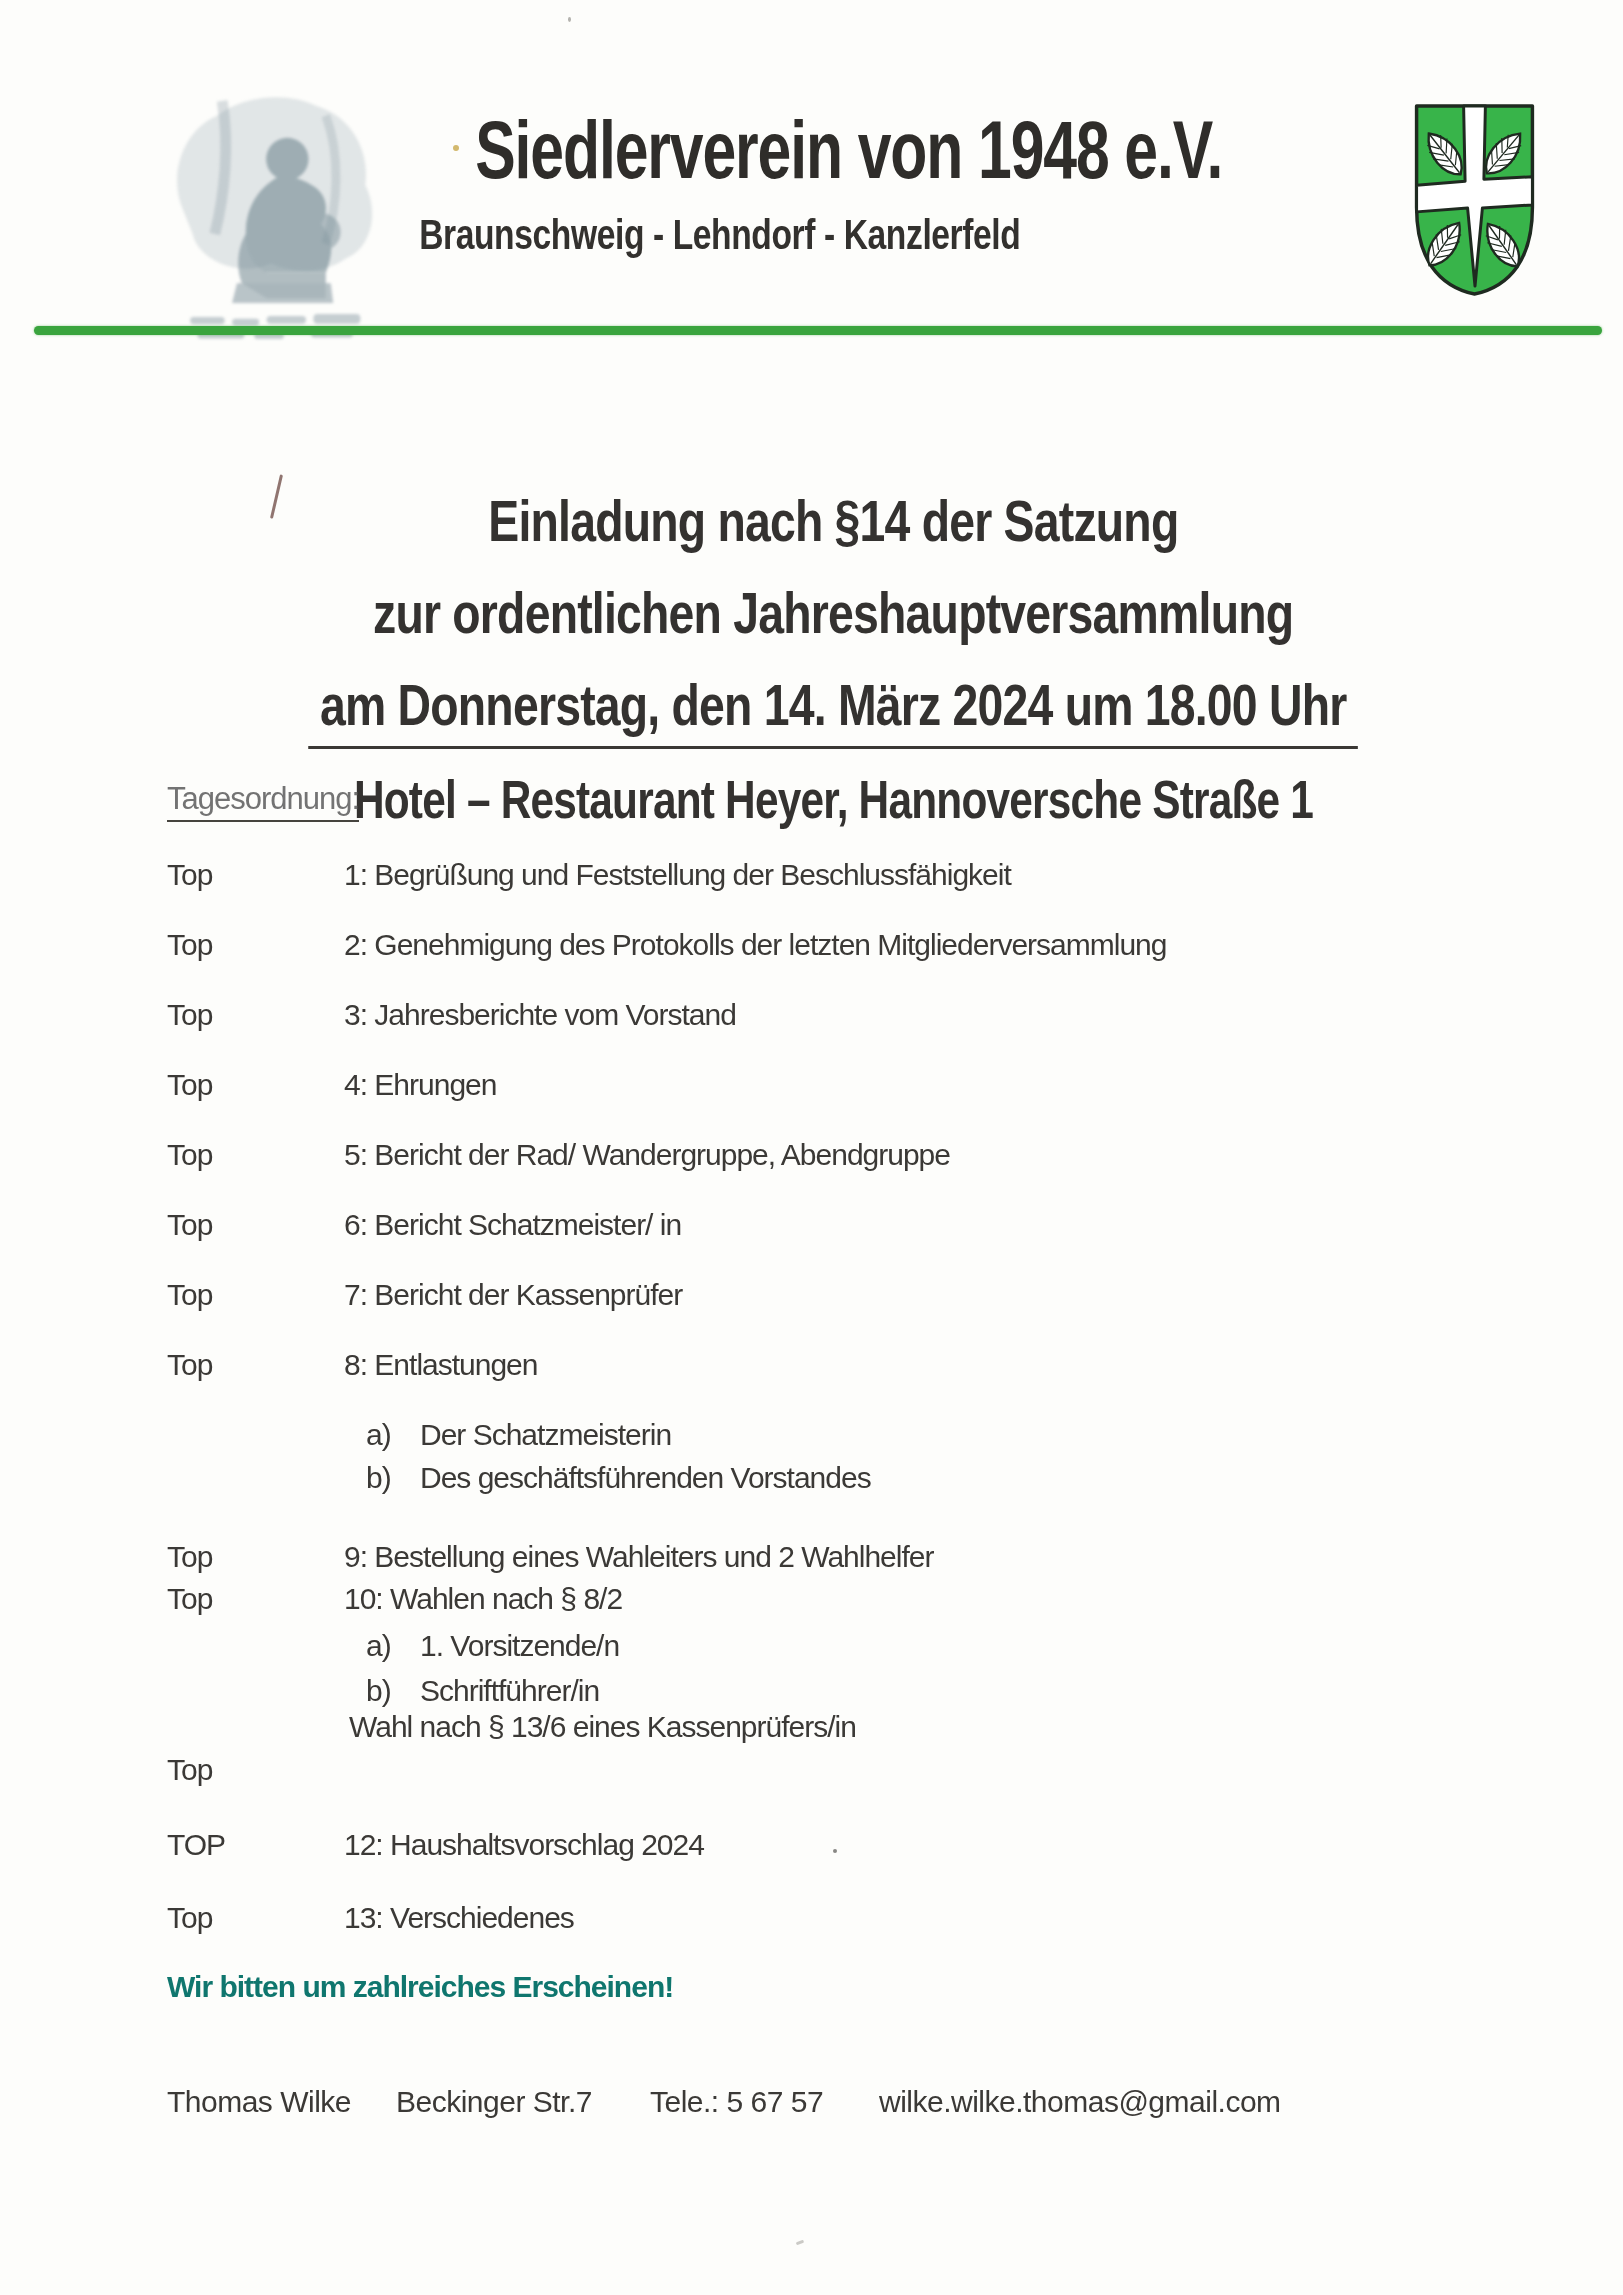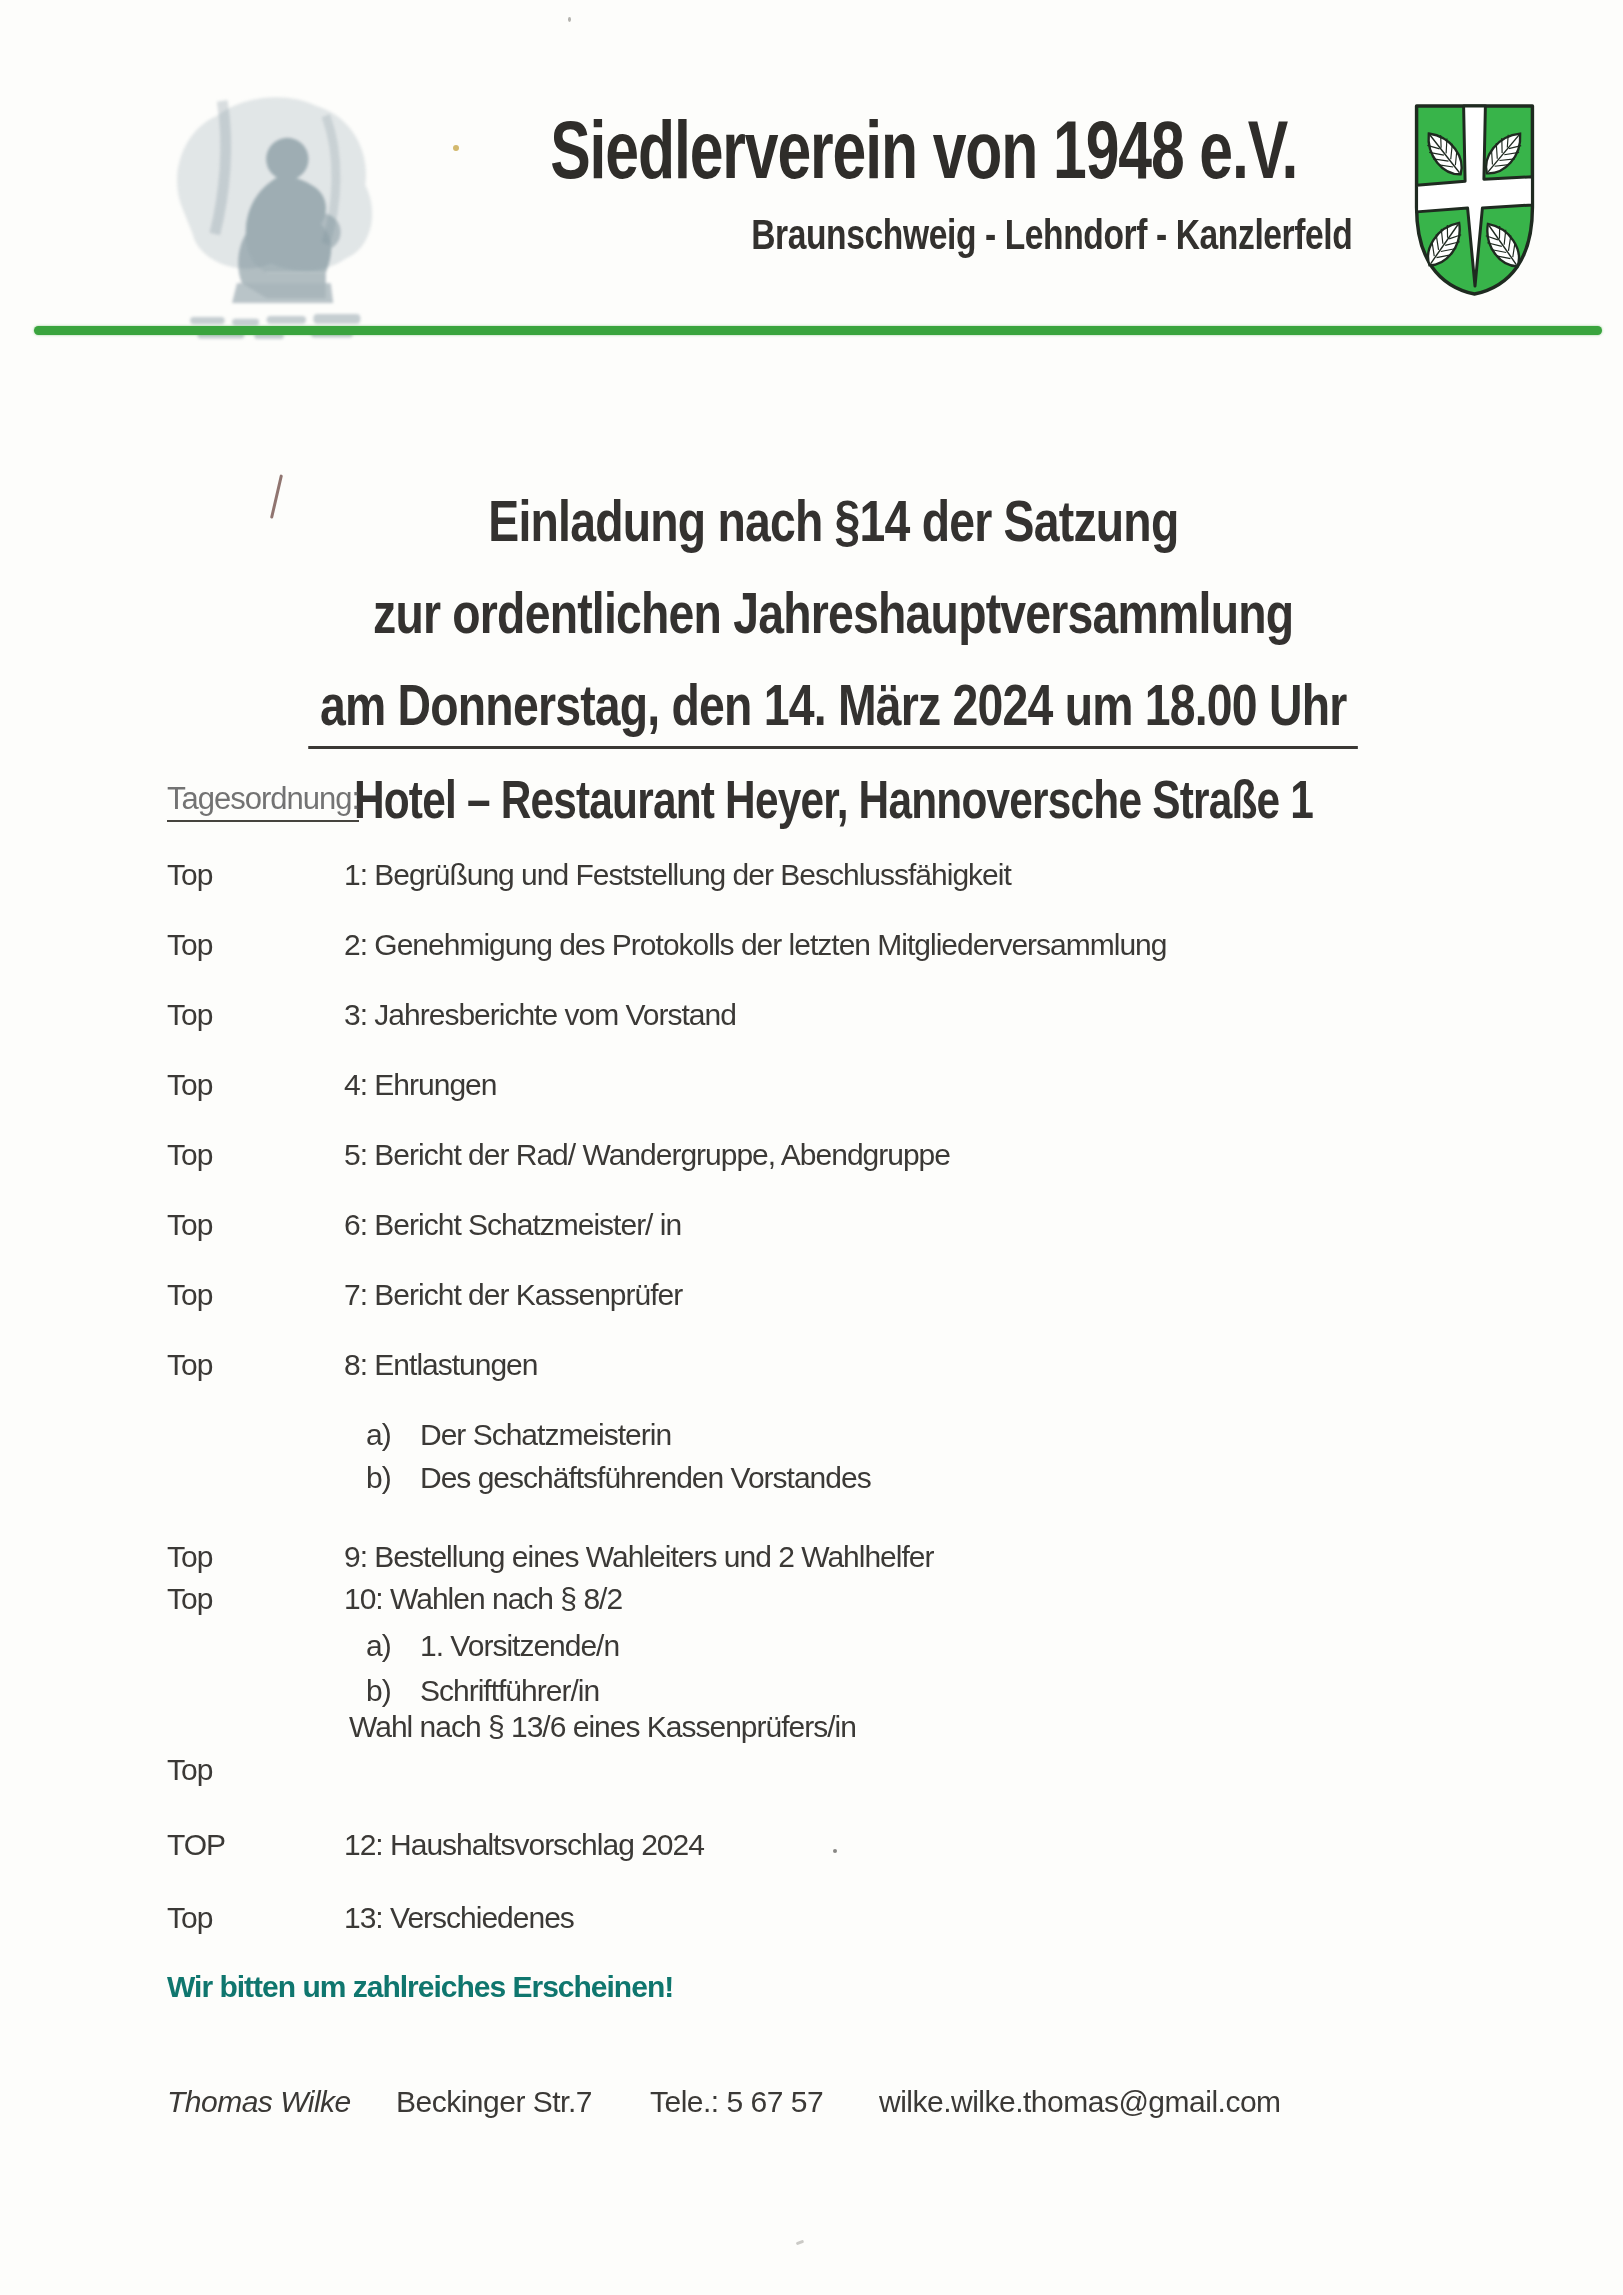--- a/index.html
+++ b/index.html
@@ -3,21 +3,21 @@
 <meta charset="utf-8">
 <style>
   html,body{margin:0;padding:0;background:#e8e8e6;}
   .page{
     position:relative; width:1624px; height:2295px; background:#fdfdfb;
     font-family:"Liberation Sans", sans-serif; color:#3b3936; overflow:hidden;
   }
   
   .logo{ position:absolute; left:163px; top:86px; width:222px; height:259px;
          filter:blur(1.5px) saturate(.8); }
-  .head-text{ position:absolute; left:344px; right:196px; top:103px; text-align:right; }
+  .head-text{ position:absolute; left:344px; right:196px; top:103px; text-align:left; }
   .club-title{
     display:inline-block; font-size:82px; font-weight:bold; color:#2f2d2a;
     letter-spacing:-1.5px; transform:scaleX(.74); transform-origin:center; white-space:nowrap;
   }
   .club-subtitle{
     display:inline-block; margin-top:13.7px; font-size:42px; font-weight:bold; color:#33312e;
     letter-spacing:-0.5px; transform:scaleX(.8); transform-origin:center; white-space:nowrap;
   }
   .crest{ position:absolute; left:1412px; top:101px; width:125px; height:198px; }
   .green-rule{
@@ -52,21 +52,21 @@
   .row .lbl{ width:177px; flex:none; }
   .row .txt b{ font-weight:bold; color:#32302c; }
   .row.sub{ margin-left:199px; }
   .row.sub .marker{ width:54px; flex:none; }
   .row.indent{ margin-left:182px; }
   .closing{ font-weight:bold; color:#0f766e; }
   
   .contact{ position:absolute; left:167px; top:2085px; height:44px; right:98px;
             font-size:30px; letter-spacing:-0.5px; }
   .contact span{ position:absolute; white-space:nowrap; }
-  .contact .c-name{ left:0;font-style:italic; }
+  .contact .c-name{ left:0; }
   .contact .c-addr{ left:229px; }
   .contact .c-phone{ left:483px; }
   .contact .c-mail{ left:712px; }
 </style>
 </head>
 <body>
 
 <div class="page">
 
   <svg class="logo" viewBox="0 0 450 525" aria-hidden="true">

